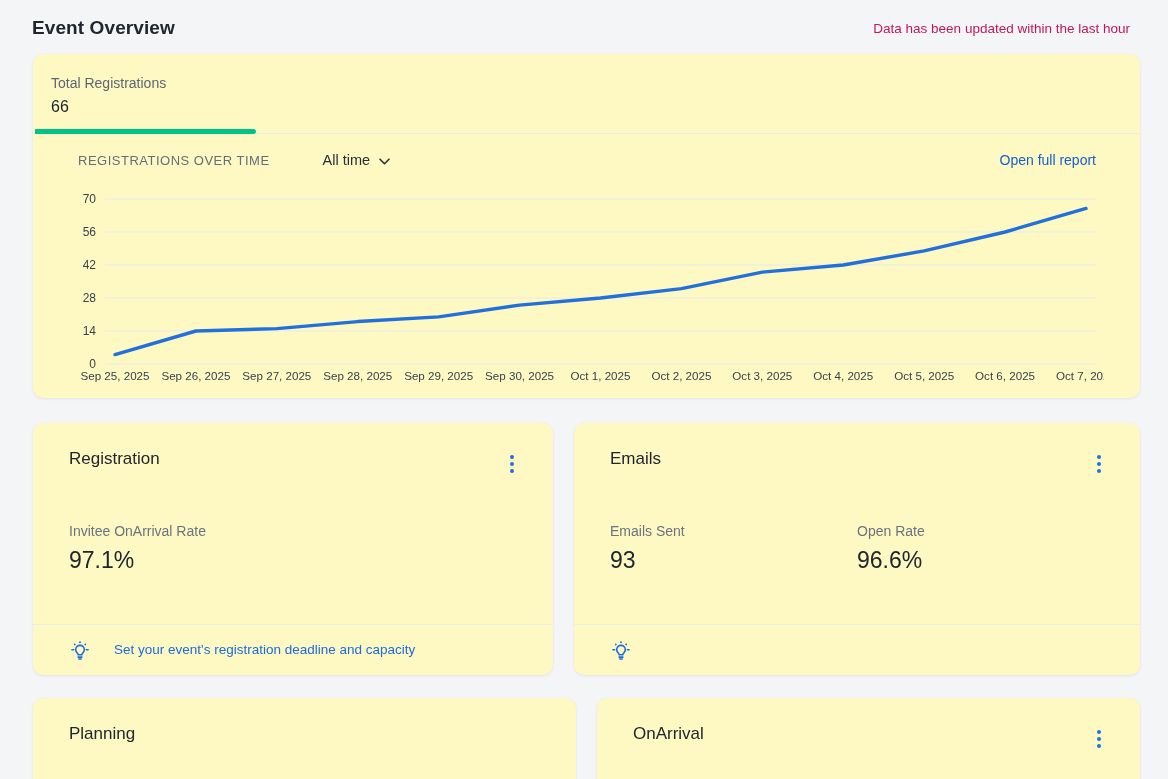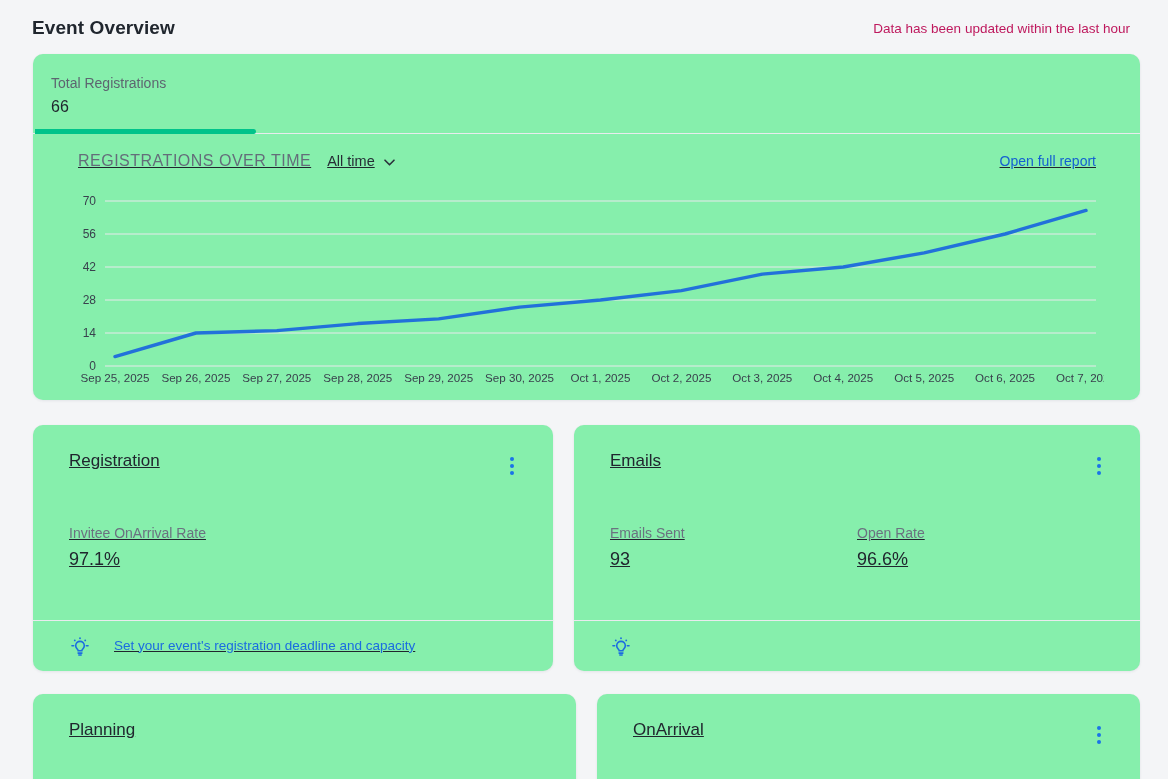--- a/index.html
+++ b/index.html
@@ -14,23 +14,22 @@
   .page-header {
     display: flex; justify-content: space-between; align-items: center;
     padding: 17px 38px 15px 32px;
     gap: 12px;
   }
   .page-title { font-size: 19px; font-weight: 700; letter-spacing: .1px; color: #20262e; }
   .updated-note { font-size: 13.5px; color: #be185d; }
 
   
   .card {
-    background: #86efac; border-radius: 10px;
+    background: #fef9c3; border-radius: 10px;
     box-shadow: 0 1px 3px rgba(20,30,50,.07), 0 0 1px rgba(20,30,50,.05);
-    text-decoration: underline;
   }
 
   
   .overview-card { margin: 0 28px 0 33px; }
   .tabs-row { position: relative; border-bottom: 1px solid #e9ebee; }
   .tab {
     display: inline-block; width: 222px;
     padding: 21px 18px 17px 18px; cursor: pointer;
   }
   .tab-label { font-size: 14px; color: #5d6570; }
@@ -39,24 +38,24 @@
     position: absolute; left: 2px; bottom: -1px;
     width: 221px; height: 5px; background: #00c38a;
     border-radius: 0 3px 3px 0;
   }
 
   .chart-header {
     display: flex; align-items: center;
     margin: 18px 44px 12px 45px;
   }
   .section-title {
-    font-size: 16px; color: #646d7a; letter-spacing: .5px;
+    font-size: 13px; color: #646d7a; letter-spacing: .5px;
   }
   .range-dropdown {
-    display: flex; align-items: center; margin-left: 16px; cursor: pointer;
+    display: flex; align-items: center; margin-left: 53px; cursor: pointer;
   }
   .range-label { font-size: 14.5px; font-weight: 500; color: #262d36; }
   .range-dropdown svg { margin-left: 9px; margin-top: 2px; }
   .spacer { flex: 1; }
   .view-report { font-size: 14px; font-weight: 500; color: #1460d1; text-decoration: none; cursor: pointer; }
 
   .chart-wrap { padding: 0 36px 14px 36px; }
   .chart-wrap svg { display: block; width: 100%; height: auto; }
   .gridline { stroke: #e7e9ec; stroke-width: 1; }
   .ytick { font-size: 12px; fill: #39414d; text-anchor: end; font-family: "Liberation Sans", sans-serif; }
@@ -73,21 +72,21 @@
     display: flex; justify-content: space-between; align-items: flex-start;
     padding: 26px 28px 0 36px;
   }
   .card-title { font-size: 17px; font-weight: 500; color: #20262e; }
   .kebab-btn {
     background: none; border: none; cursor: pointer; padding: 3px 6px; margin-top: 1px;
   }
   .card-body { display: flex; padding: 42px 36px 50px 36px; }
   .metric { width: 247px; }
   .metric-label { font-size: 14px; color: #6b7280; }
-  .metric-value { font-size: 18px; font-weight: 500; color: #20262e; margin-top: 8px; }
+  .metric-value { font-size: 23px; font-weight: 500; color: #20262e; margin-top: 8px; }
   .card-footer {
     margin-top: auto;
     border-top: 1px solid #e9ebee;
     display: flex; align-items: center;
     padding: 4px 36px;
     min-height: 51px;
   }
   .tip-icon { flex: none; margin-right: 23px; display: flex; }
   .tip-link {
     font-size: 13.5px; color: #1b6ce0; line-height: 1.55;

